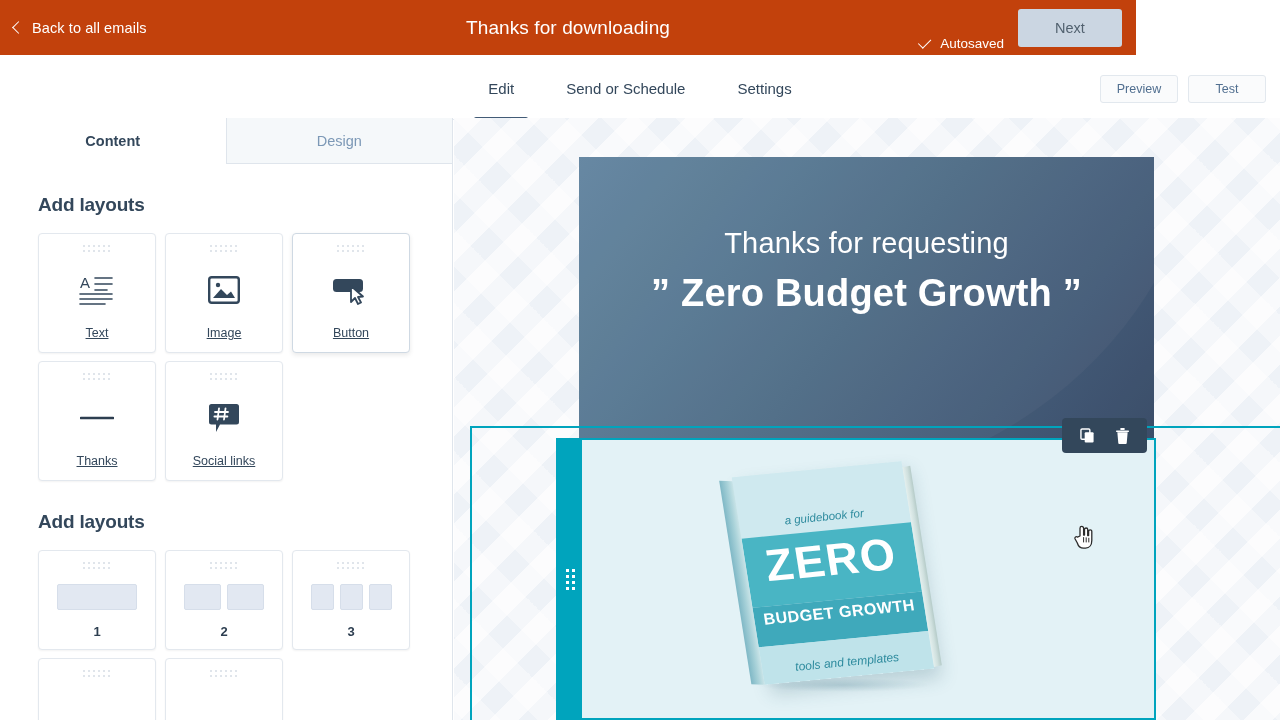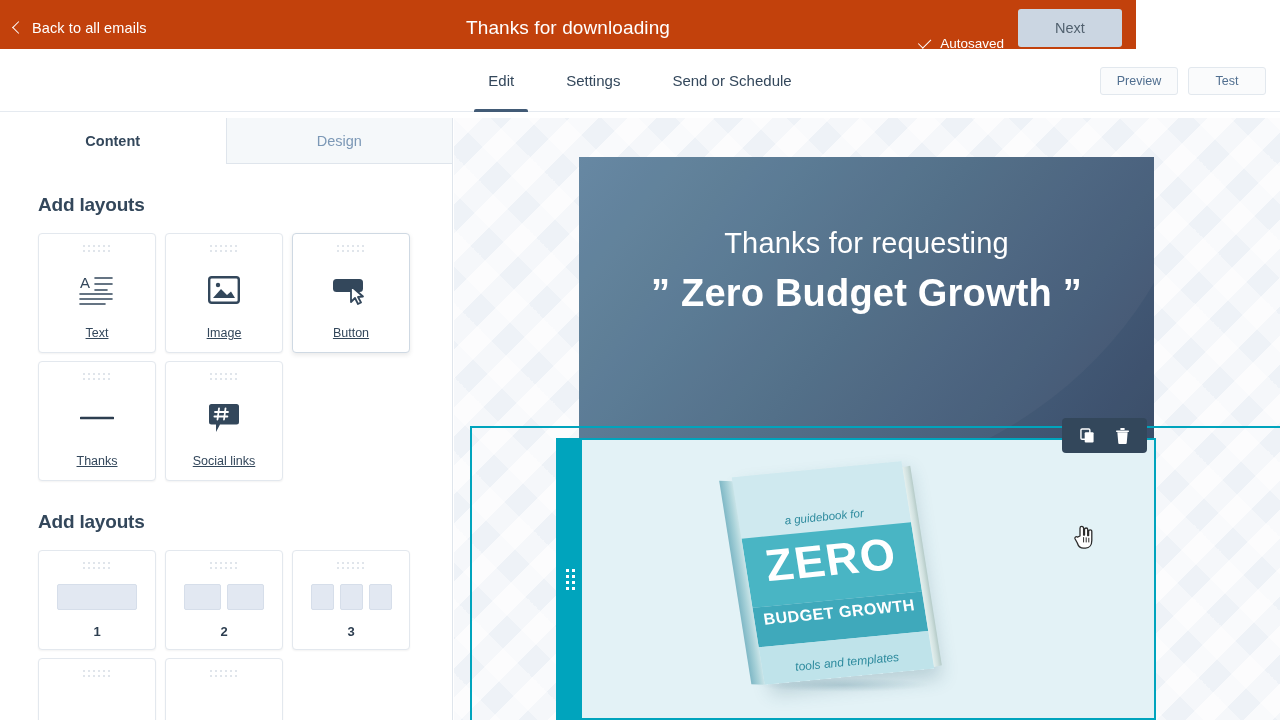--- a/index.html
+++ b/index.html
@@ -52,21 +52,21 @@
   }
   .next-btn {
     width: 104px; height: 38px;
     background: #cbd6e2; border: none; border-radius: 3px;
     color: #51616f; font-size: 14.5px; font-family: inherit;
     cursor: pointer;
   }
 
   
   .tabbar {
-    position: absolute; top: 49px; left: 0;
+    position: absolute; top: 57px; left: 0;
     width: 1280px; height: 63px;
     background: #ffffff;
     border-bottom: 1px solid #e5eaf0;
   }
   .tabs {
     position: absolute; left: 0; right: 0; top: 0; height: 63px;
     display: flex; align-items: center; justify-content: center; gap: 0px;
   }
   .tab {
     position: relative;
@@ -292,22 +292,22 @@
       <span class="check-ico"></span>
       <span>Autosaved</span>
     </div>
     <button class="next-btn">Next</button>
   </div>
 </div>
 
 <div class="tabbar">
   <div class="tabs">
     <div class="tab active">Edit</div>
+    <div class="tab">Send or Schedule</div>
     <div class="tab">Settings</div>
-    <div class="tab">Send or Schedule</div>
   </div>
   <div class="tab-actions">
     <button class="ghost-btn">Preview</button>
     <button class="ghost-btn">Test</button>
   </div>
 </div>
 
 <div class="sidebar">
   <div class="side-tabs">
     <div class="side-tab active">Content</div>

